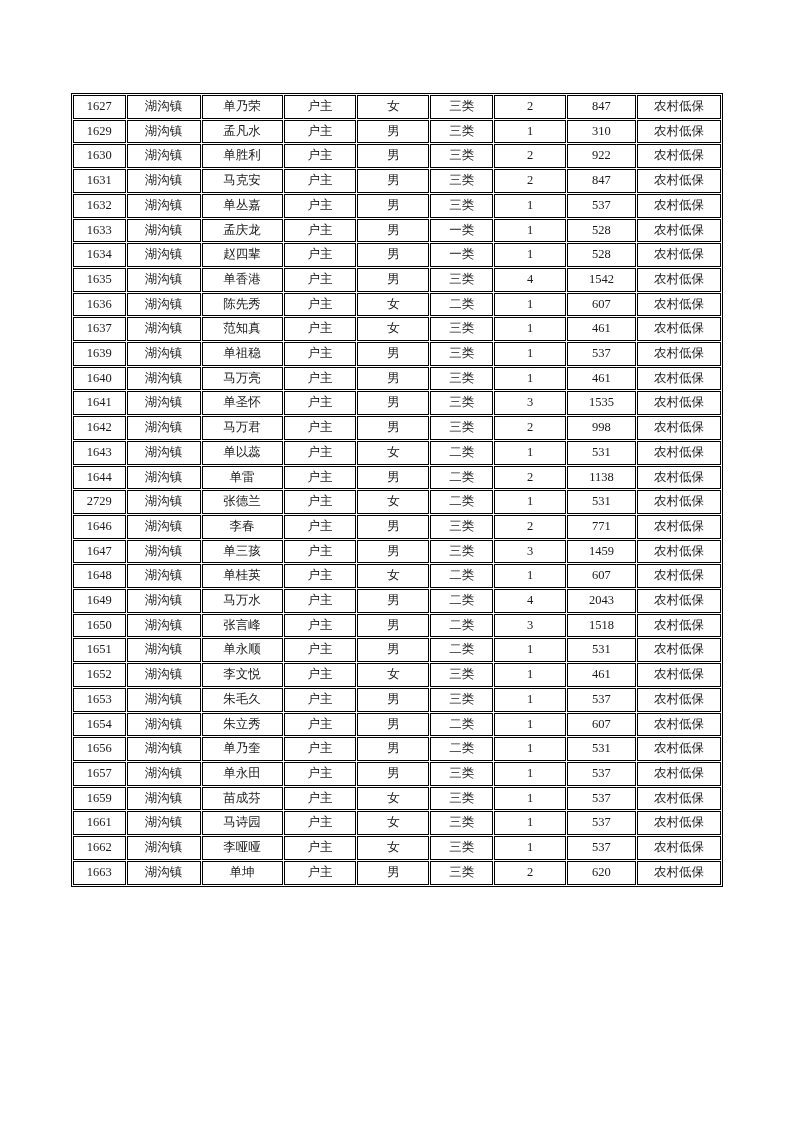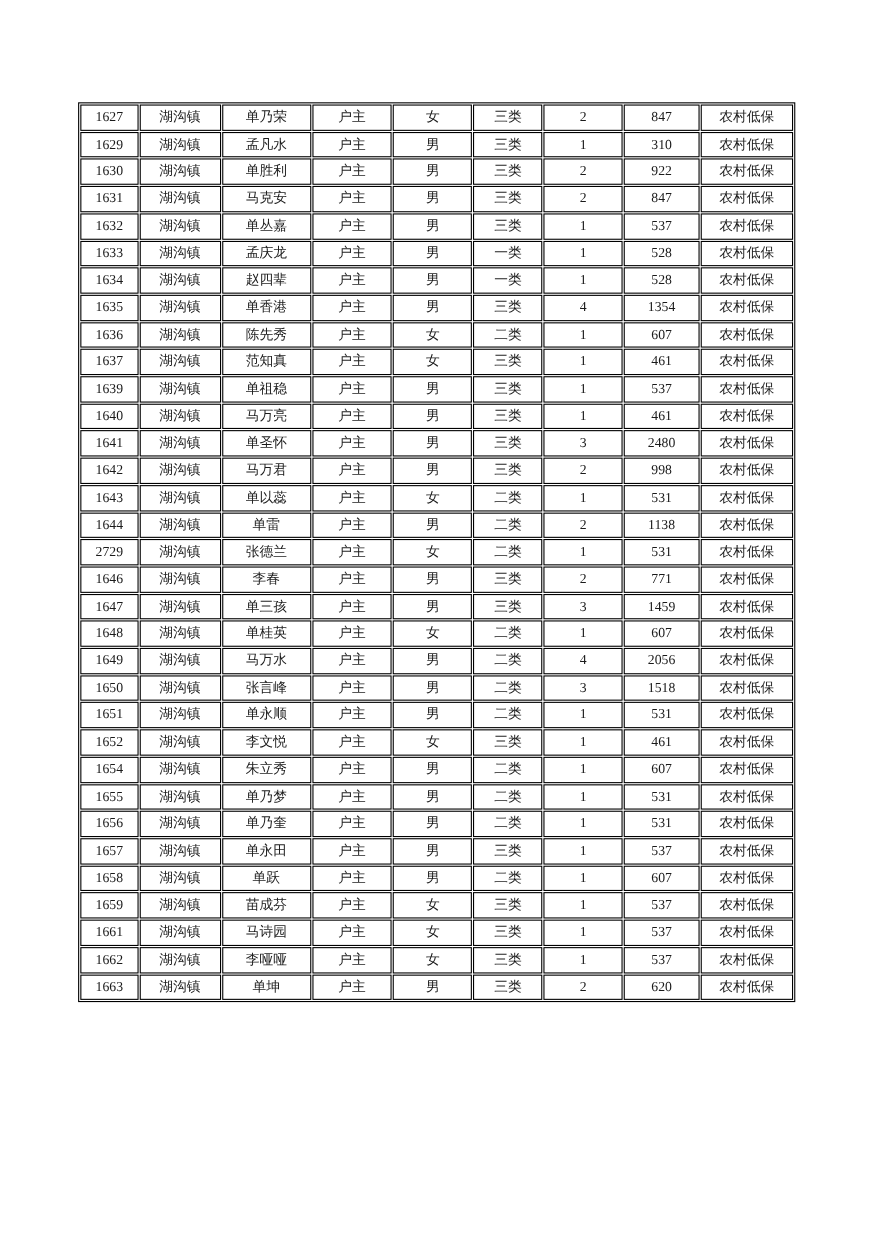--- a/index.html
+++ b/index.html
@@ -134,21 +134,21 @@
           <td>农村低保</td>
         </tr>
         <tr>
           <td>1635</td>
           <td>湖沟镇</td>
           <td>单香港</td>
           <td>户主</td>
           <td>男</td>
           <td>三类</td>
           <td>4</td>
-          <td>1354</td>
+          <td>1542</td>
           <td>农村低保</td>
         </tr>
         <tr>
           <td>1636</td>
           <td>湖沟镇</td>
           <td>陈先秀</td>
           <td>户主</td>
           <td>女</td>
           <td>二类</td>
           <td>1</td>
@@ -189,21 +189,21 @@
           <td>农村低保</td>
         </tr>
         <tr>
           <td>1641</td>
           <td>湖沟镇</td>
           <td>单圣怀</td>
           <td>户主</td>
           <td>男</td>
           <td>三类</td>
           <td>3</td>
-          <td>2480</td>
+          <td>1535</td>
           <td>农村低保</td>
         </tr>
         <tr>
           <td>1642</td>
           <td>湖沟镇</td>
           <td>马万君</td>
           <td>户主</td>
           <td>男</td>
           <td>三类</td>
           <td>2</td>
@@ -277,21 +277,21 @@
           <td>农村低保</td>
         </tr>
         <tr>
           <td>1649</td>
           <td>湖沟镇</td>
           <td>马万水</td>
           <td>户主</td>
           <td>男</td>
           <td>二类</td>
           <td>4</td>
-          <td>2056</td>
+          <td>2043</td>
           <td>农村低保</td>
         </tr>
         <tr>
           <td>1650</td>
           <td>湖沟镇</td>
           <td>张言峰</td>
           <td>户主</td>
           <td>男</td>
           <td>二类</td>
           <td>3</td>
@@ -314,72 +314,61 @@
           <td>湖沟镇</td>
           <td>李文悦</td>
           <td>户主</td>
           <td>女</td>
           <td>三类</td>
           <td>1</td>
           <td>461</td>
           <td>农村低保</td>
         </tr>
         <tr>
+          <td>1653</td>
+          <td>湖沟镇</td>
+          <td>朱毛久</td>
+          <td>户主</td>
+          <td>男</td>
+          <td>三类</td>
+          <td>1</td>
+          <td>537</td>
+          <td>农村低保</td>
+        </tr>
+        <tr>
           <td>1654</td>
           <td>湖沟镇</td>
           <td>朱立秀</td>
           <td>户主</td>
           <td>男</td>
           <td>二类</td>
           <td>1</td>
           <td>607</td>
           <td>农村低保</td>
         </tr>
         <tr>
-          <td>1655</td>
-          <td>湖沟镇</td>
-          <td>单乃梦</td>
+          <td>1656</td>
+          <td>湖沟镇</td>
+          <td>单乃奎</td>
           <td>户主</td>
           <td>男</td>
           <td>二类</td>
           <td>1</td>
           <td>531</td>
           <td>农村低保</td>
         </tr>
         <tr>
-          <td>1656</td>
-          <td>湖沟镇</td>
-          <td>单乃奎</td>
-          <td>户主</td>
-          <td>男</td>
-          <td>二类</td>
-          <td>1</td>
-          <td>531</td>
-          <td>农村低保</td>
-        </tr>
-        <tr>
           <td>1657</td>
           <td>湖沟镇</td>
           <td>单永田</td>
           <td>户主</td>
           <td>男</td>
           <td>三类</td>
           <td>1</td>
           <td>537</td>
-          <td>农村低保</td>
-        </tr>
-        <tr>
-          <td>1658</td>
-          <td>湖沟镇</td>
-          <td>单跃</td>
-          <td>户主</td>
-          <td>男</td>
-          <td>二类</td>
-          <td>1</td>
-          <td>607</td>
           <td>农村低保</td>
         </tr>
         <tr>
           <td>1659</td>
           <td>湖沟镇</td>
           <td>苗成芬</td>
           <td>户主</td>
           <td>女</td>
           <td>三类</td>
           <td>1</td>

